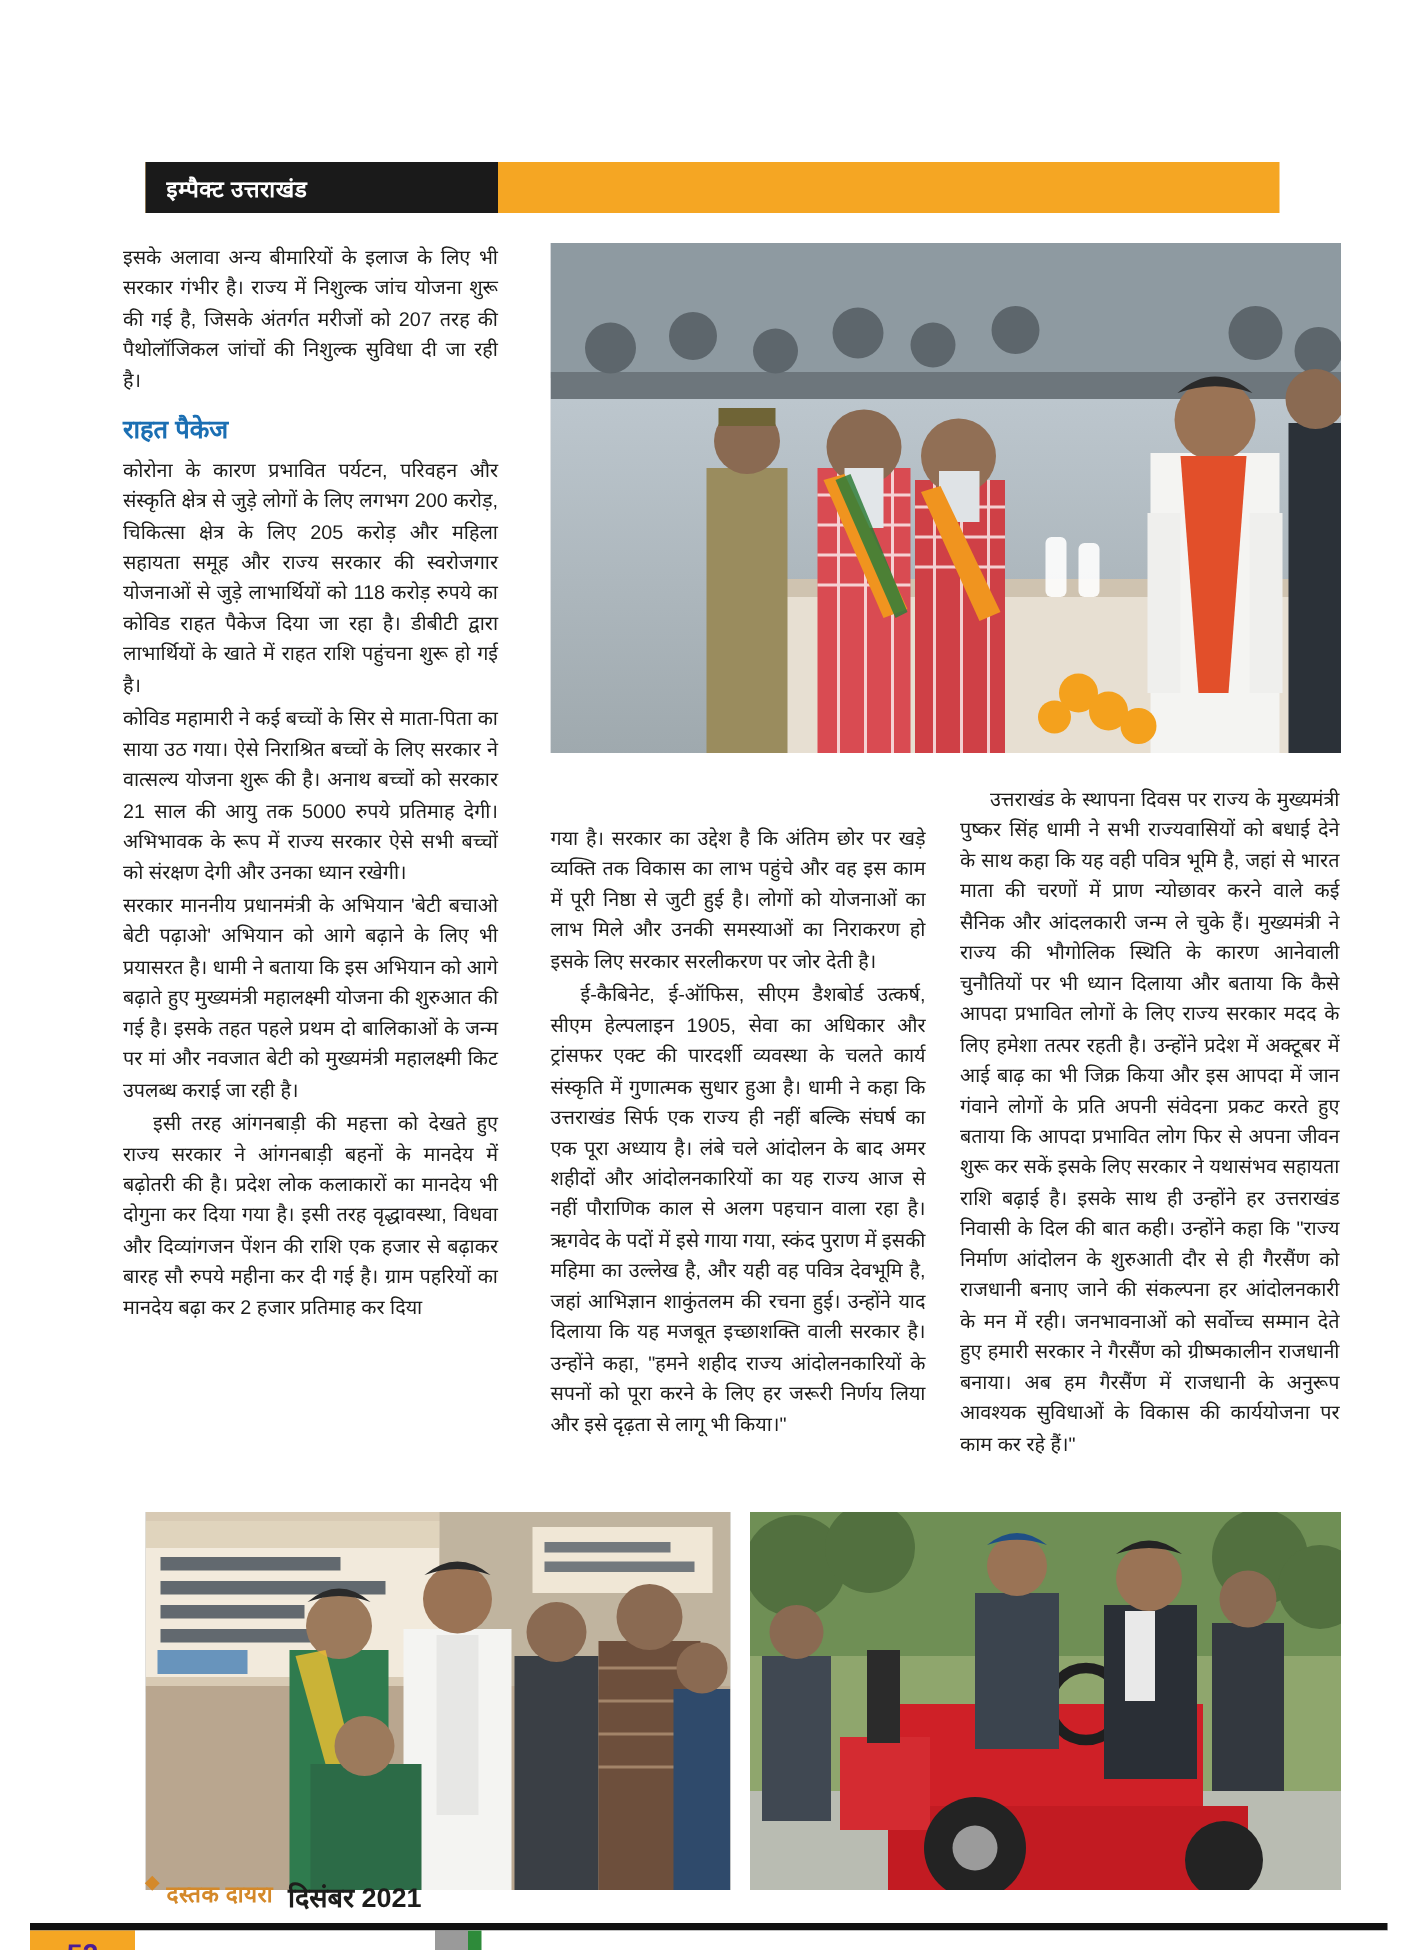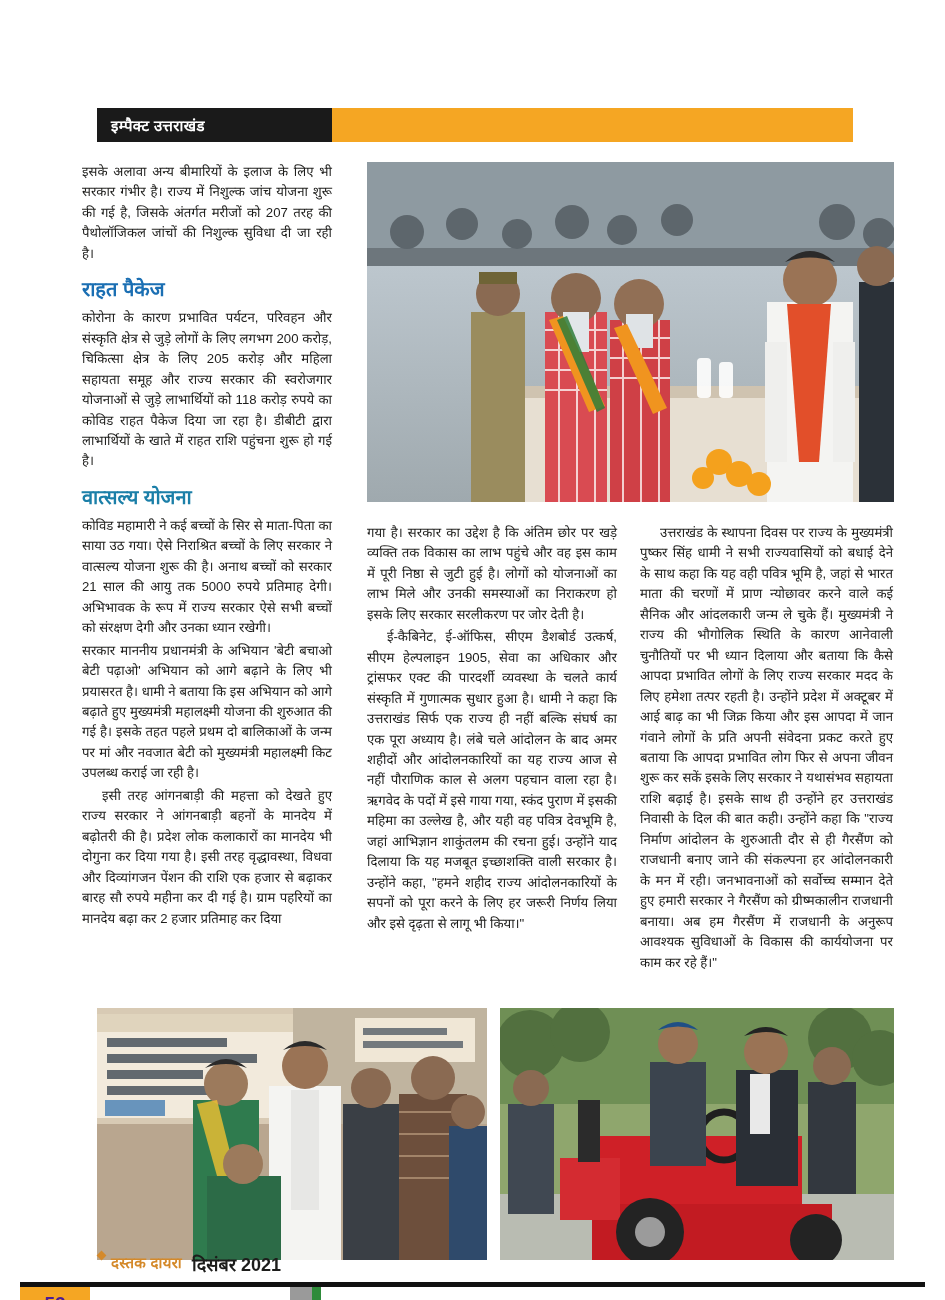--- a/index.html
+++ b/index.html
@@ -60,30 +60,30 @@
   }
   .col p {
     margin: 0 0 2px 0;
     text-indent: 20px;
   }
   .col p.noindent {
     text-indent: 0;
   }
   .subhead {
     color: #1b6fb3;
-    font-size: 20px;
+    font-size: 17px;
     font-weight: bold;
     margin: 10px 0 3px 0;
     text-indent: 0;
   }
   .subhead.teal { color: #1b7fa8; }
   .subhead.big  { font-size: 16.5px; }
 
   #col-left   { left: 82px;  top: 126px;  width: 250px; }
-  #col-mid    { left: 367px; top: 487px;  width: 250px; }
+  #col-mid    { left: 367px; top: 513px;  width: 250px; }
   #col-right  { left: 640px; top: 487px;  width: 253px; }
 
   
   .photo {
     position: absolute;
     overflow: hidden;
     background: #c8ccd0;
   }
   #photo-top   { left: 367px; top: 126px; width: 527px; height: 340px; }
   #photo-bl    { left: 97px;  top: 972px; width: 390px; height: 252px; }
@@ -273,21 +273,20 @@
         <rect x="492" y="120" width="35" height="220" fill="#2b3138"></rect>
         <circle cx="510" cy="104" r="20" fill="#8a6a52"></circle>
       </g>
     </svg>
   </div>
 
   <div class="col" id="col-left">
     <p class="noindent">इसके अलावा अन्य बीमारियों के इलाज के लिए भी सरकार गंभीर है। राज्य में निशुल्क जांच योजना शुरू की गई है, जिसके अंतर्गत मरीजों को 207 तरह की पैथोलॉजिकल जांचों की निशुल्क सुविधा दी जा रही है।</p>
     <div class="subhead">राहत पैकेज</div>
     <p class="noindent">कोरोना के कारण प्रभावित पर्यटन, परिवहन और संस्कृति क्षेत्र से जुड़े लोगों के लिए लगभग 200 करोड़, चिकित्सा क्षेत्र के लिए 205 करोड़ और महिला सहायता समूह और राज्य सरकार की स्वरोजगार योजनाओं से जुड़े लाभार्थियों को 118 करोड़ रुपये का कोविड राहत पैकेज दिया जा रहा है। डीबीटी द्वारा लाभार्थियों के खाते में राहत राशि पहुंचना शुरू हो गई है।</p>
-    <div class="subhead teal">वात्सल्य योजना</div>
     <p class="noindent">कोविड महामारी ने कई बच्चों के सिर से माता-पिता का साया उठ गया। ऐसे निराश्रित बच्चों के लिए सरकार ने वात्सल्य योजना शुरू की है। अनाथ बच्चों को सरकार 21 साल की आयु तक 5000 रुपये प्रतिमाह देगी। अभिभावक के रूप में राज्य सरकार ऐसे सभी बच्चों को संरक्षण देगी और उनका ध्यान रखेगी।</p>
     <p class="noindent">सरकार माननीय प्रधानमंत्री के अभियान 'बेटी बचाओ बेटी पढ़ाओ' अभियान को आगे बढ़ाने के लिए भी प्रयासरत है। धामी ने बताया कि इस अभियान को आगे बढ़ाते हुए मुख्यमंत्री महालक्ष्मी योजना की शुरुआत की गई है। इसके तहत पहले प्रथम दो बालिकाओं के जन्म पर मां और नवजात बेटी को मुख्यमंत्री महालक्ष्मी किट उपलब्ध कराई जा रही है।</p>
     <p>इसी तरह आंगनबाड़ी की महत्ता को देखते हुए राज्य सरकार ने आंगनबाड़ी बहनों के मानदेय में बढ़ोतरी की है। प्रदेश लोक कलाकारों का मानदेय भी दोगुना कर दिया गया है। इसी तरह वृद्धावस्था, विधवा और दिव्यांगजन पेंशन की राशि एक हजार से बढ़ाकर बारह सौ रुपये महीना कर दी गई है। ग्राम पहरियों का मानदेय बढ़ा कर 2 हजार प्रतिमाह कर दिया</p>
   </div>
 
   <div class="col" id="col-mid">
     <p class="noindent">गया है। सरकार का उद्देश है कि अंतिम छोर पर खड़े व्यक्ति तक विकास का लाभ पहुंचे और वह इस काम में पूरी निष्ठा से जुटी हुई है। लोगों को योजनाओं का लाभ मिले और उनकी समस्याओं का निराकरण हो इसके लिए सरकार सरलीकरण पर जोर देती है।</p>
     <p>ई-कैबिनेट, ई-ऑफिस, सीएम डैशबोर्ड उत्कर्ष, सीएम हेल्पलाइन 1905, सेवा का अधिकार और ट्रांसफर एक्ट की पारदर्शी व्यवस्था के चलते कार्य संस्कृति में गुणात्मक सुधार हुआ है। धामी ने कहा कि उत्तराखंड सिर्फ एक राज्य ही नहीं बल्कि संघर्ष का एक पूरा अध्याय है। लंबे चले आंदोलन के बाद अमर शहीदों और आंदोलनकारियों का यह राज्य आज से नहीं पौराणिक काल से अलग पहचान वाला रहा है। ऋगवेद के पदों में इसे गाया गया, स्कंद पुराण में इसकी महिमा का उल्लेख है, और यही वह पवित्र देवभूमि है, जहां आभिज्ञान शाकुंतलम की रचना हुई। उन्होंने याद दिलाया कि यह मजबूत इच्छाशक्ति वाली सरकार है। उन्होंने कहा, "हमने शहीद राज्य आंदोलनकारियों के सपनों को पूरा करने के लिए हर जरूरी निर्णय लिया और इसे दृढ़ता से लागू भी किया।"</p>
   </div>
 

